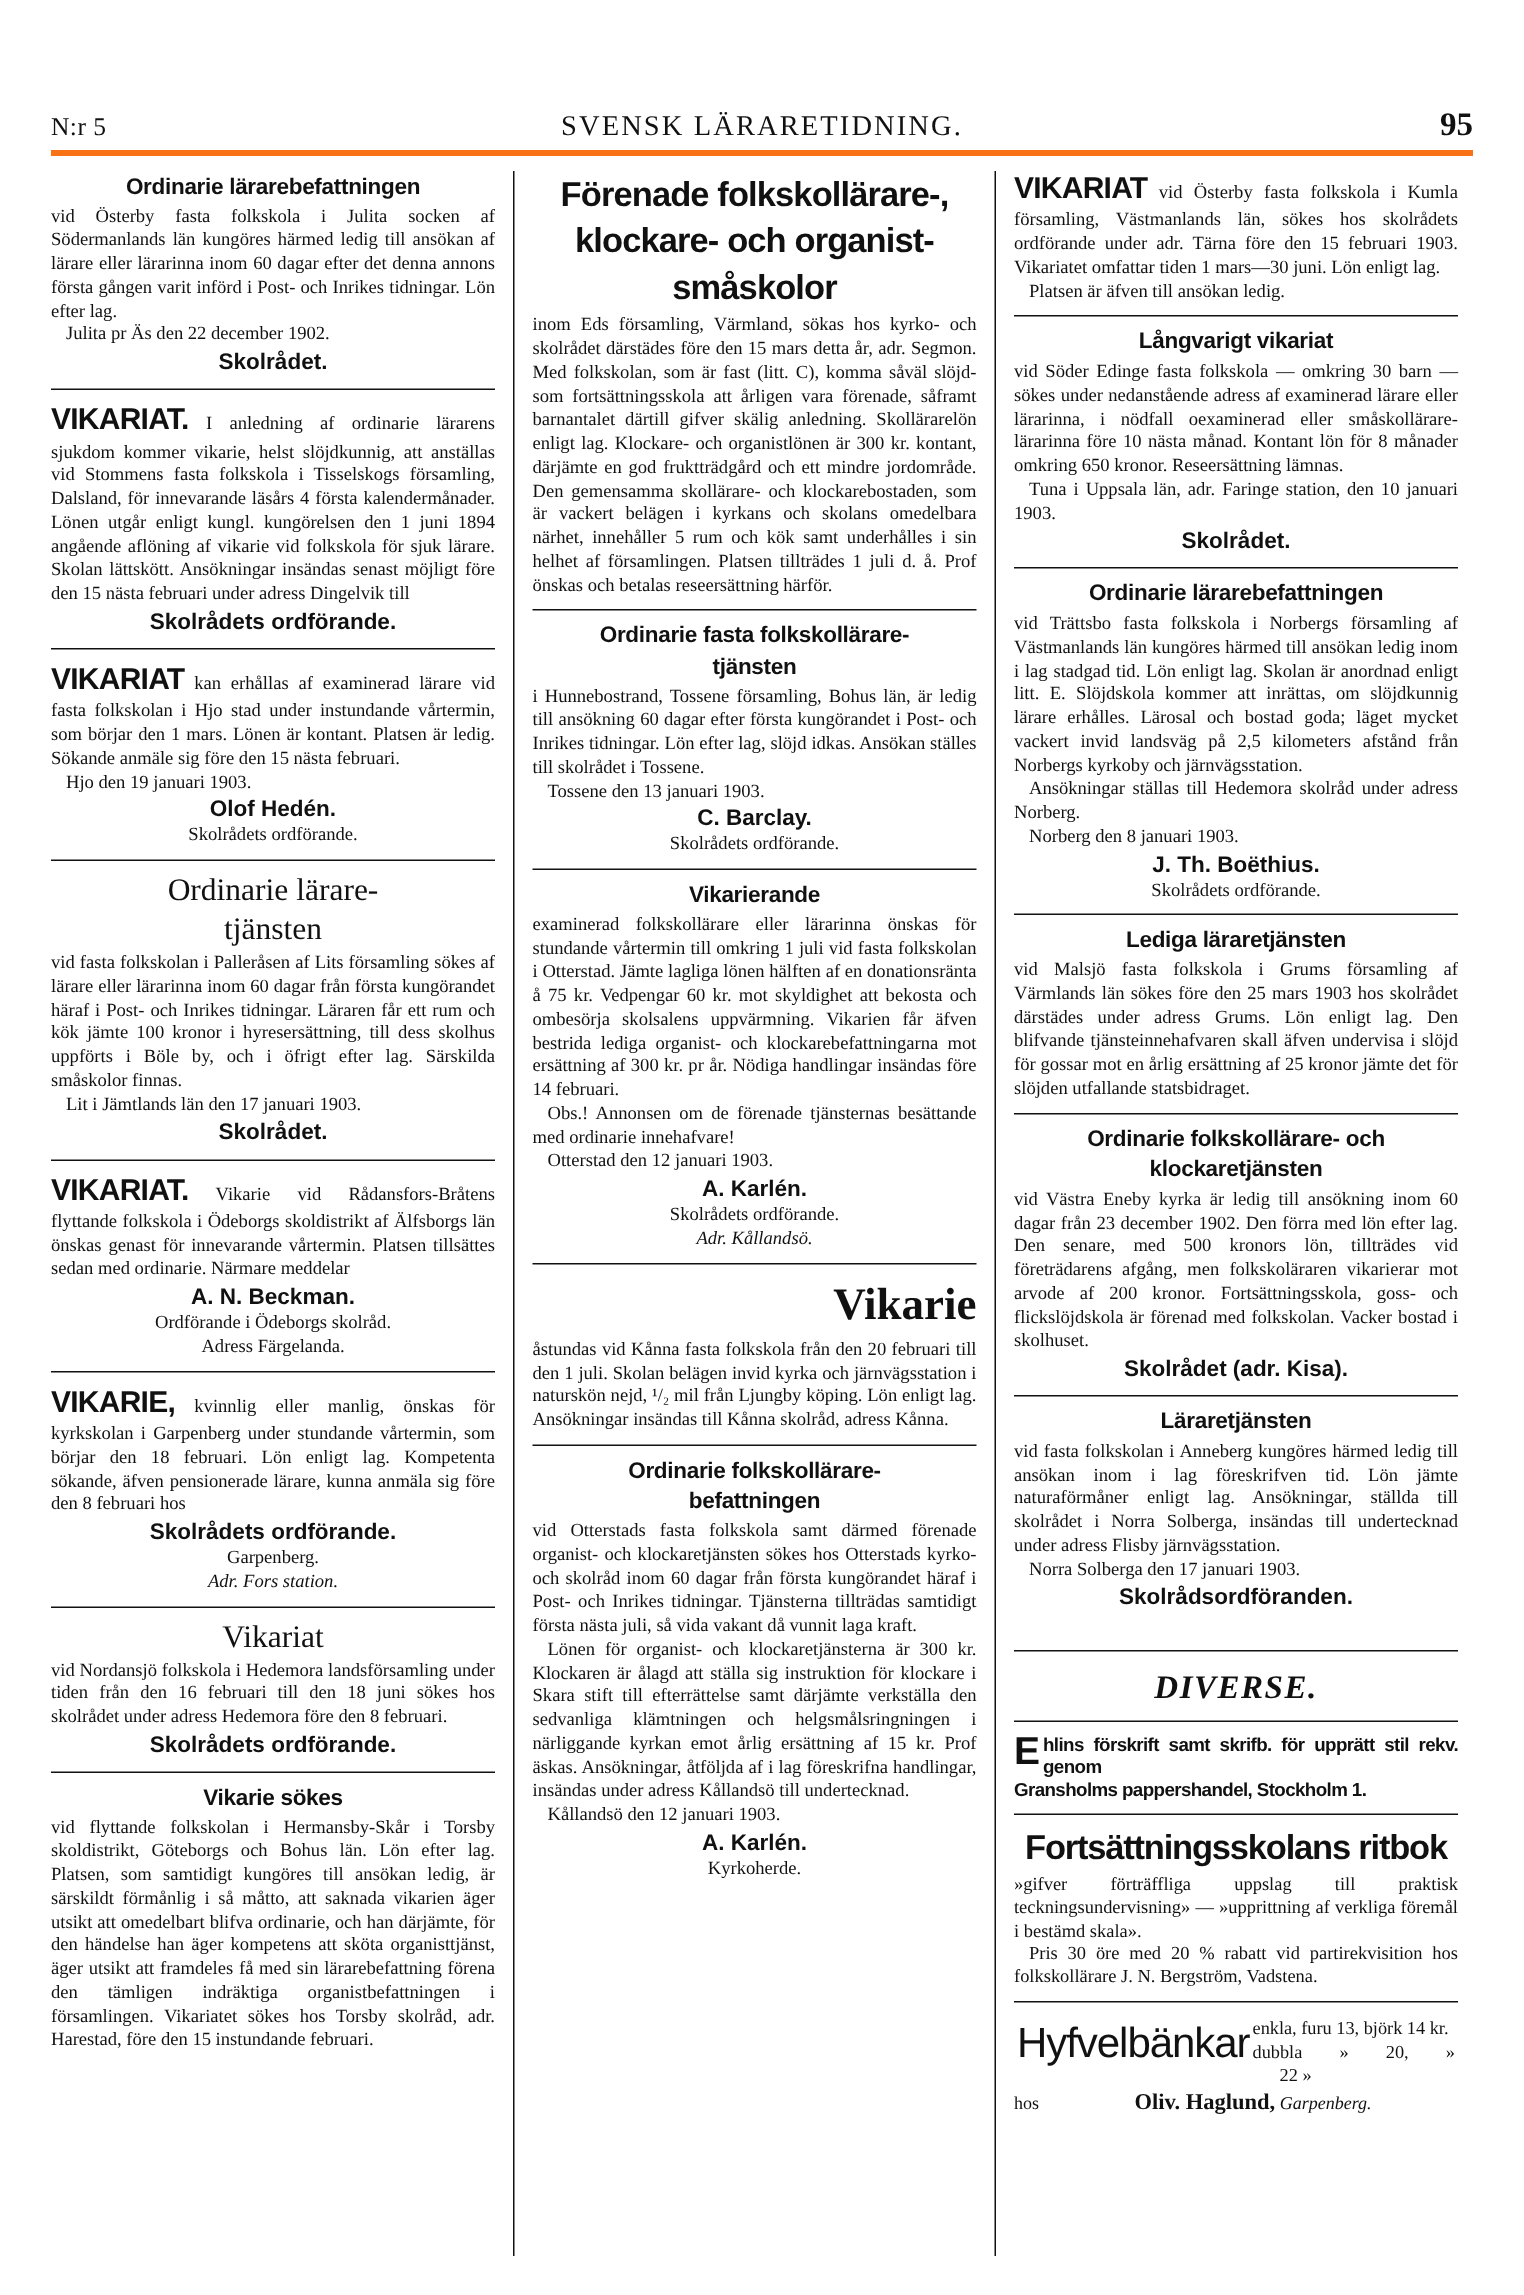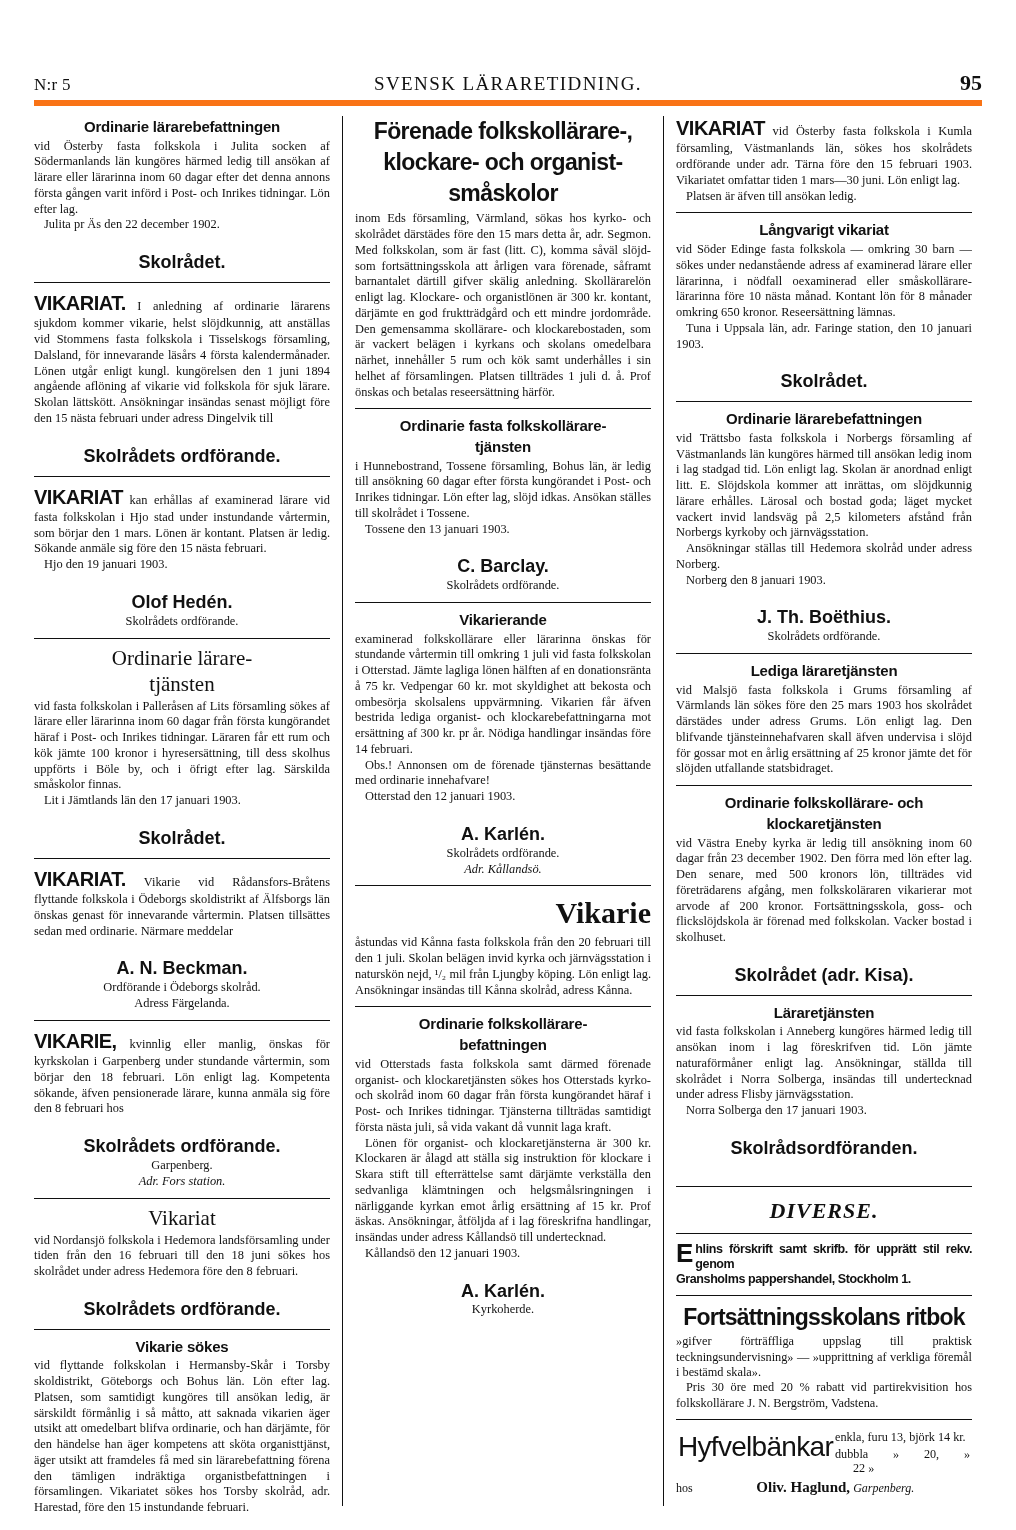--- a/index.html
+++ b/index.html
@@ -20,21 +20,21 @@
     box-sizing: border-box;
     padding: 70px 34px 20px 34px;
   }
   
   .masthead {
     position: relative;
     display: flex;
     align-items: baseline;
     justify-content: space-between;
     padding-bottom: 4px;
-    border-bottom: 6px solid #f97316;
+    border-bottom: 4px solid #f97316;
     margin-bottom: 10px;
   }
   .masthead .issue {
     font-size: 17px;
     letter-spacing: .3px;
     white-space: nowrap;
     width: 120px;
   }
   .masthead .title {
     flex: 1;
@@ -111,22 +111,22 @@
     font-weight: bold;
     font-size: 20px;
     letter-spacing: -0.5px;
   }
   p { margin: 0; text-indent: 0; }
   p.ind { text-indent: 10px; }
   .sig {
     text-align: center;
     font-family: "Liberation Sans", sans-serif;
     font-weight: bold;
-    font-size: 18px;
-    margin-top: 18px;
+    font-size: 15px;
+    margin-top: 1px;
   }
   .sub {
     text-align: center;
     font-size: 12.4px;
   }
   i, .it { font-style: italic; }
   b { font-weight: bold; }
   
   .diverse-head {
     font-family: "Liberation Serif", serif;

